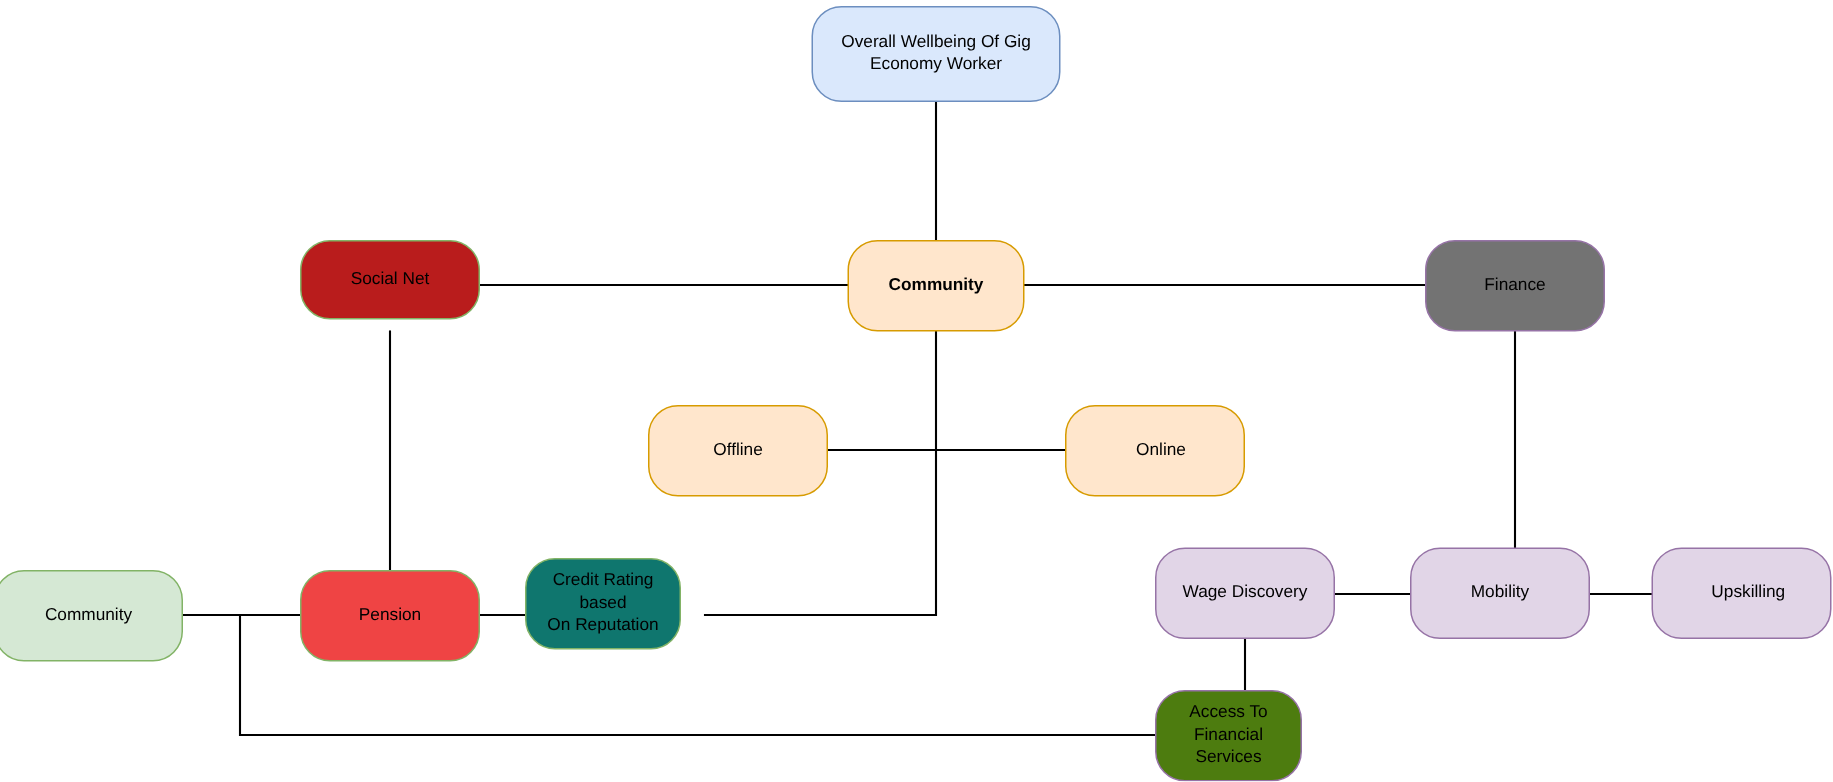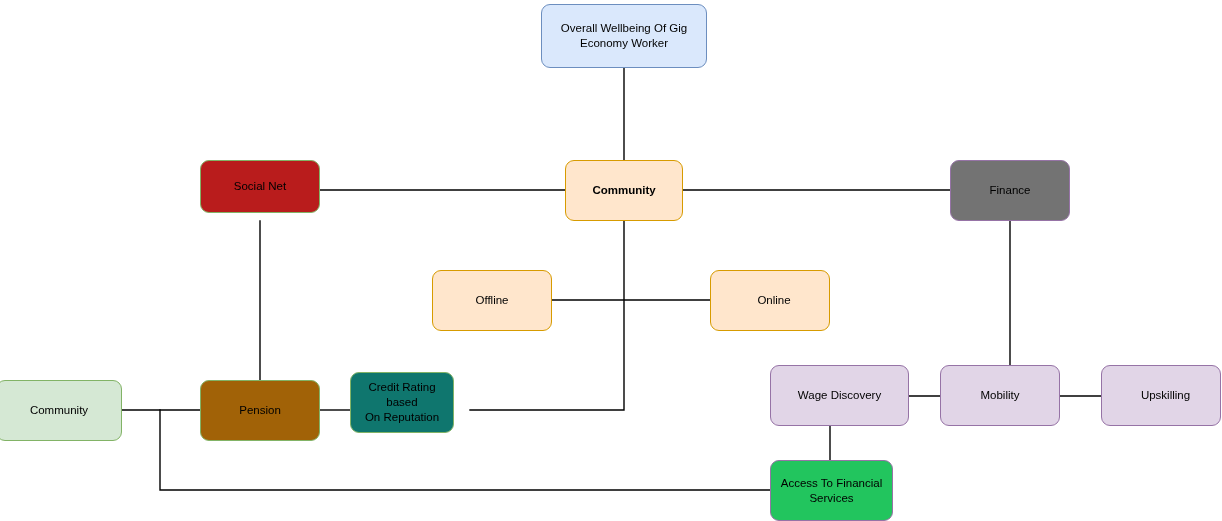--- a/index.html
+++ b/index.html
@@ -24,21 +24,21 @@
     top: 0;
     width: 1222px;
     height: 521px;
     pointer-events: none;
   }
   .node {
     position: absolute;
     box-sizing: border-box;
     border-style: solid;
     border-width: 1px;
-    border-radius: 9px;
+    border-radius: 20px;
     display: flex;
     align-items: center;
     justify-content: center;
     text-align: center;
     font-size: 11.5px;
     line-height: 15px;
     color: #000000;
     padding: 2px 6px;
     white-space: pre-line;
   }
@@ -70,22 +70,22 @@
     </svg>
   <div id="node-layer">
       <div class="node" style="left: 541px; top: 4px; width: 166px; height: 64px; background: rgb(218, 232, 252); border-color: rgb(108, 142, 191);"><span class="node-label">Overall Wellbeing Of Gig
 Economy Worker</span></div>
       <div class="node" style="left: 200px; top: 160px; width: 120px; height: 53px; background: #b91c1c; border-color: rgb(130, 179, 102);"><span class="node-label">Social Net</span></div>
       <div class="node" style="left: 565px; top: 160px; width: 118px; height: 61px; background: rgb(255, 230, 204); border-color: rgb(215, 155, 0); font-weight: bold;"><span class="node-label">Community</span></div>
       <div class="node" style="left: 950px; top: 160px; width: 120px; height: 61px; background: #737373; border-color: rgb(150, 115, 166);"><span class="node-label">Finance</span></div>
       <div class="node" style="left: 420px; top: 270px; width: 120px; height: 61px; background: rgb(255, 230, 204); border-color: rgb(215, 155, 0); margin-left: 12px;"><span class="node-label">Offline</span></div>
       <div class="node" style="left: 710px; top: 270px; width: 120px; height: 61px; background: rgb(255, 230, 204); border-color: rgb(215, 155, 0); padding-left: 14px;"><span class="node-label">Online</span></div>
       <div class="node" style="left: -4px; top: 380px; width: 126px; height: 61px; background: rgb(213, 232, 212); border-color: rgb(130, 179, 102);"><span class="node-label">Community</span></div>
-      <div class="node" style="left: 200px; top: 380px; width: 120px; height: 61px; background: #a16207; border-color: rgb(130, 179, 102);"><span class="node-label">Pension</span></div>
+      <div class="node" style="left: 200px; top: 380px; width: 120px; height: 61px; background: #ef4444; border-color: rgb(130, 179, 102);"><span class="node-label">Pension</span></div>
       <div class="node" style="left: 350px; top: 372px; width: 104px; height: 61px; background: #0f766e; border-color: rgb(130, 179, 102);"><span class="node-label">Credit Rating based
 On Reputation</span></div>
-      <div class="node" style="left: 770px; top: 365px; width: 139px; height: 61px; background: rgb(225, 213, 231); border-color: rgb(150, 115, 166);"><span class="node-label">Wage Discovery</span></div>
+      <div class="node" style="left: 770px; top: 365px; width: 120px; height: 61px; background: rgb(225, 213, 231); border-color: rgb(150, 115, 166);"><span class="node-label">Wage Discovery</span></div>
       <div class="node" style="left: 940px; top: 365px; width: 120px; height: 61px; background: rgb(225, 213, 231); border-color: rgb(150, 115, 166);"><span class="node-label">Mobility</span></div>
       <div class="node" style="left: 1101px; top: 365px; width: 120px; height: 61px; background: rgb(225, 213, 231); border-color: rgb(150, 115, 166); padding-left: 15px;"><span class="node-label">Upskilling</span></div>
-      <div class="node" style="left: 770px; top: 460px; width: 123px; height: 61px; background: #22c55e; border-color: rgb(150, 115, 166);"><span class="node-label">Access To Financial
+      <div class="node" style="left: 770px; top: 460px; width: 98px; height: 61px; background: #4d7c0f; border-color: rgb(150, 115, 166);"><span class="node-label">Access To Financial
 Services</span></div>
     </div>
 </div>
 
 </body></html>

